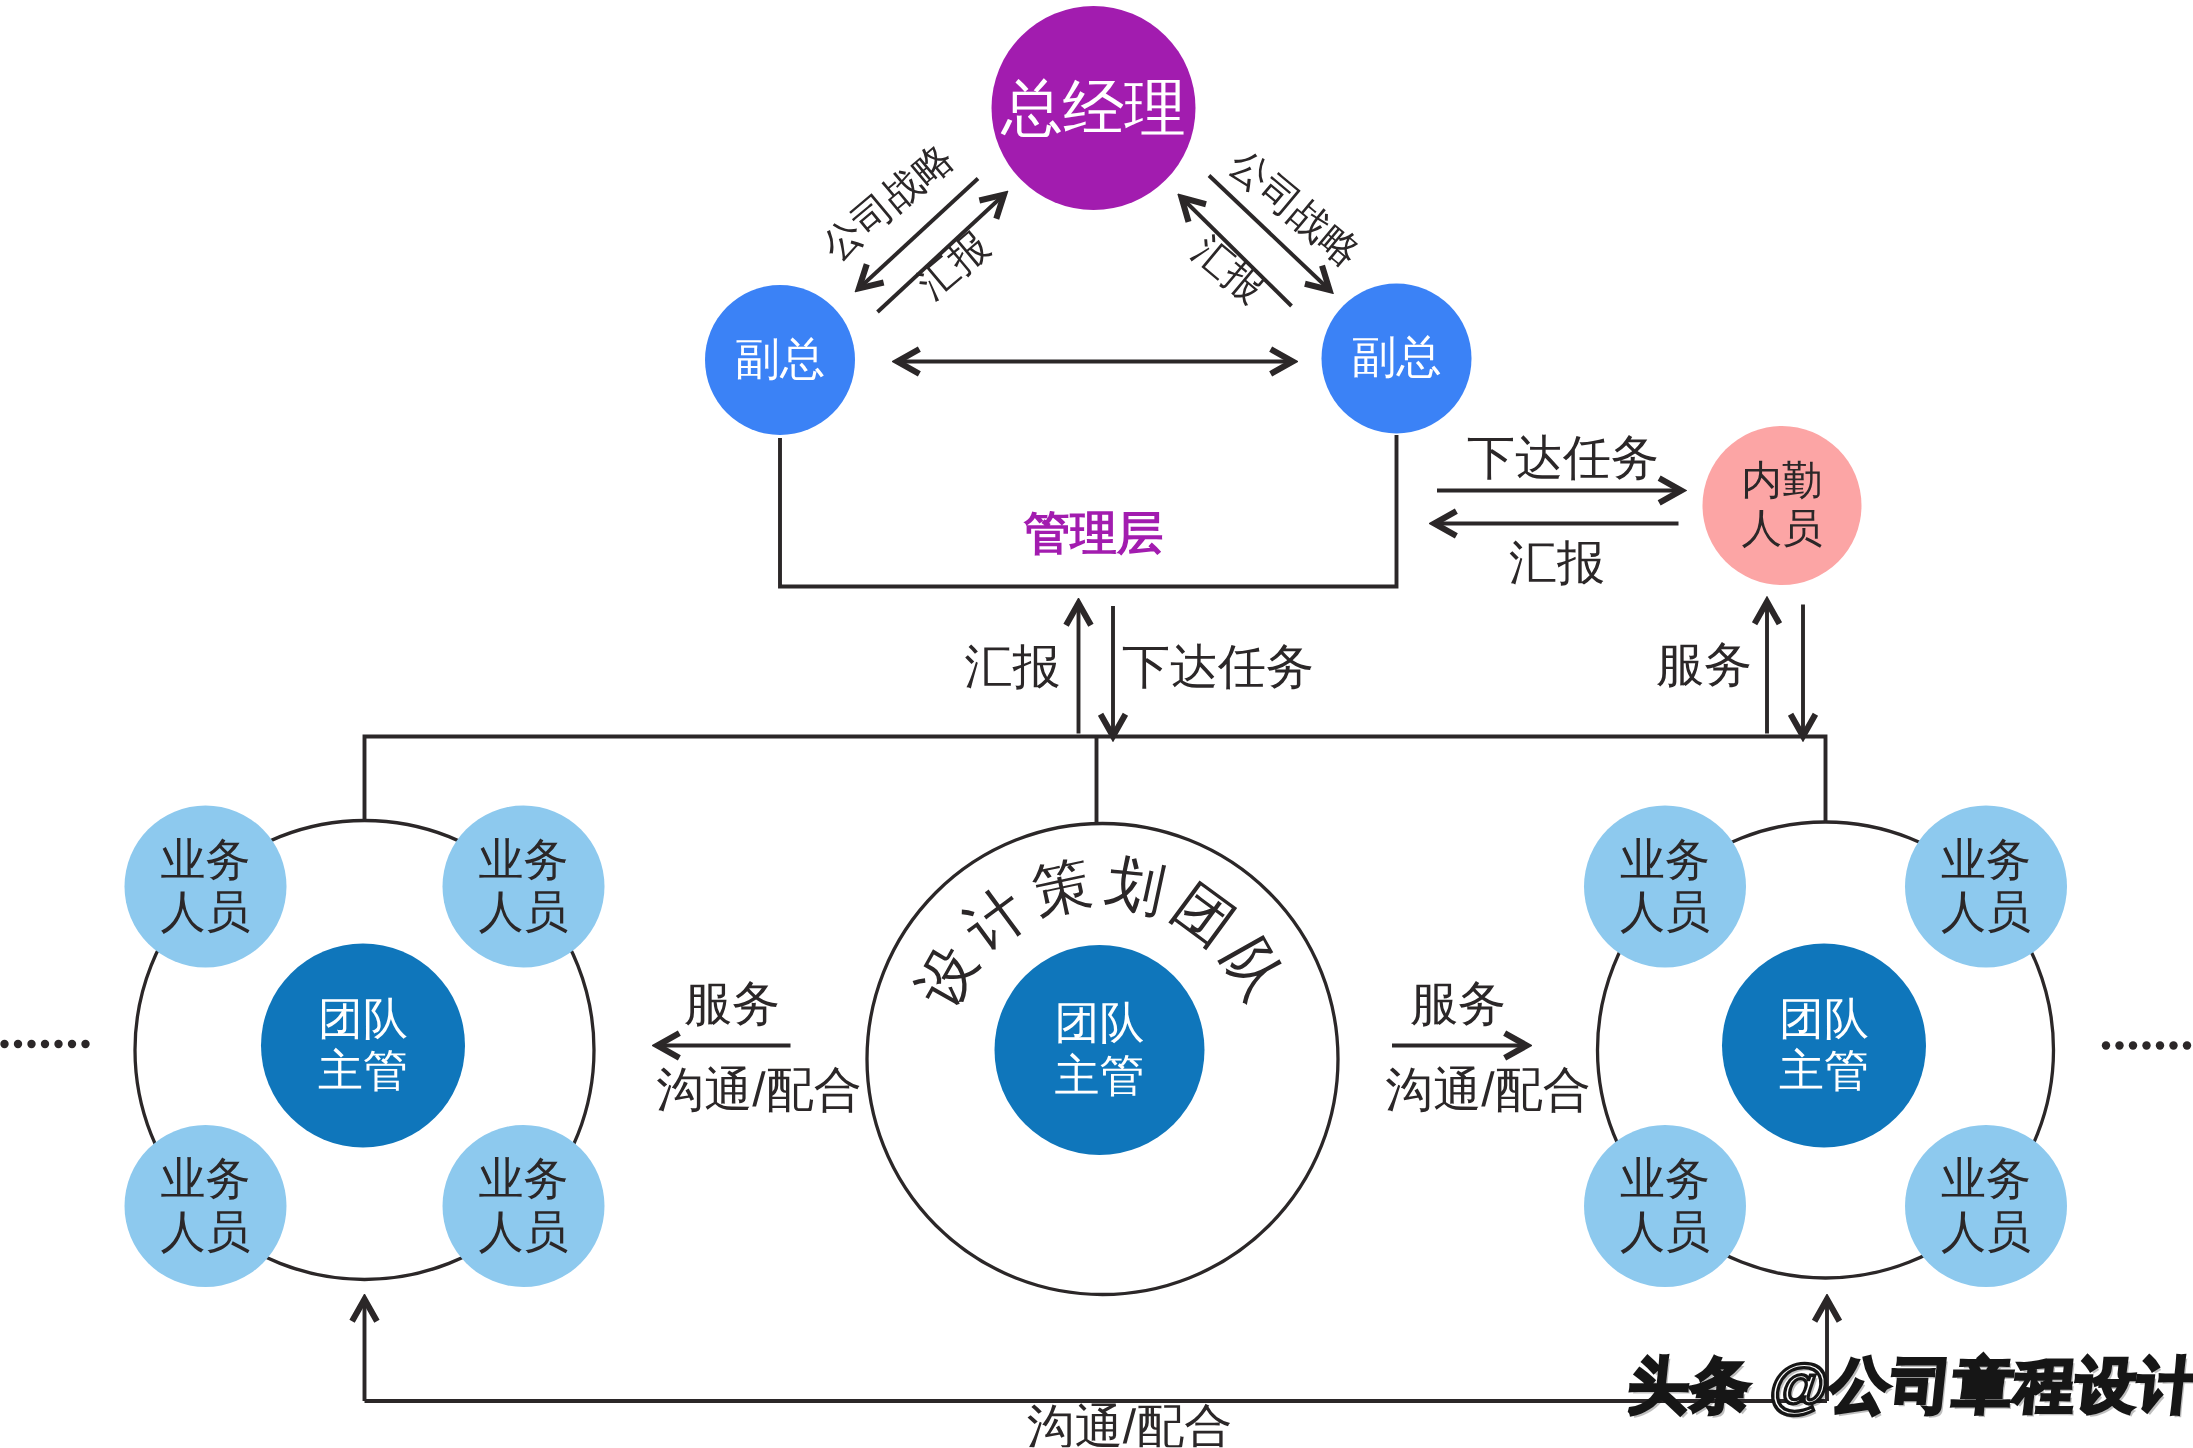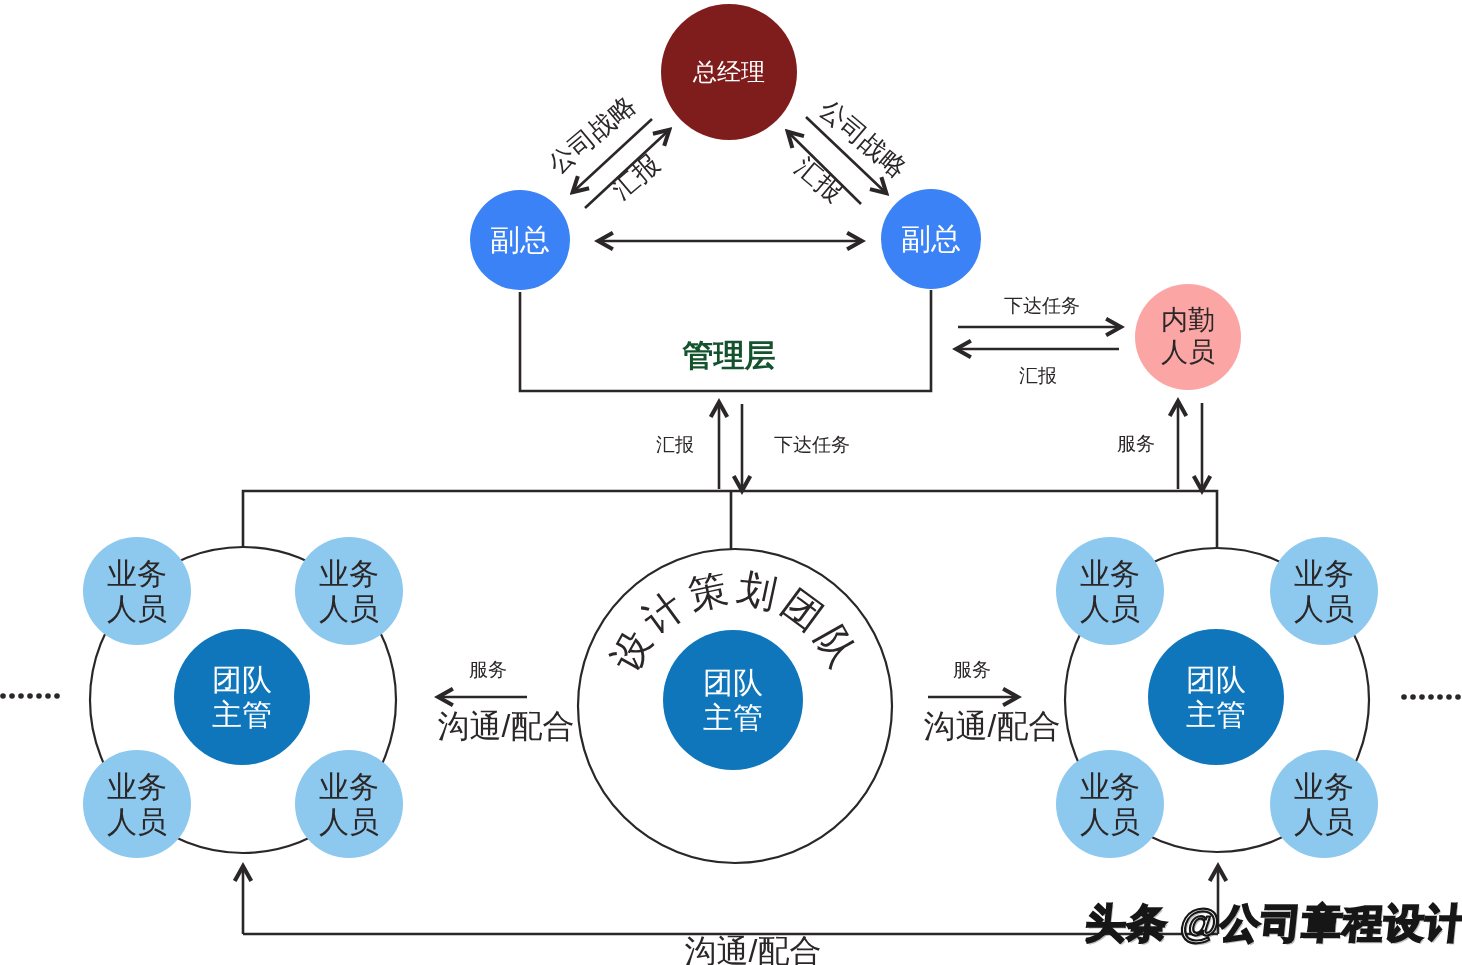--- a/index.html
+++ b/index.html
@@ -6,36 +6,36 @@
   #stage{
     position:relative;width:1462px;height:965px;background:#fff;overflow:hidden;
     font-family:"Liberation Sans","DejaVu Sans",sans-serif;color:#2b2728;
   }
   #lines{position:absolute;left:0;top:0;}
   .circle{
     position:absolute;border-radius:50%;display:flex;flex-direction:column;
     align-items:center;justify-content:center;text-align:center;line-height:1.18;
     font-weight:500;
   }
-  .gm{width:136px;height:136px;left:661px;top:4px;background:#7f1d1d;color:#fff;font-size:24px;}
+  .gm{width:136px;height:136px;left:661px;top:4px;background:#a21caf;color:#fff;font-size:41px;}
   .deputy{width:100px;height:100px;background:#3b82f6;color:#fff;font-size:30px;}
   .dl{left:470px;top:190px;} .dr{left:881px;top:189px;}
   .internal{width:106px;height:106px;left:1135px;top:284px;background:#fca5a5;color:#2b2728;font-size:27px;}
   .sup{background:#0f76bb;color:#fff;font-size:30px;}
   .supl{width:136px;height:136px;left:174px;top:629px;}
   .supc{width:140px;height:140px;left:663px;top:630px;}
   .supr{width:136px;height:136px;left:1148px;top:629px;}
   .staff{width:108px;height:108px;background:#8dc9ee;color:#2b2728;font-size:30px;}
   .label{
     position:absolute;transform:translate(-50%,-50%);white-space:nowrap;
-    font-size:19px;color:#2b2728;font-weight:500;
+    font-size:32px;color:#2b2728;font-weight:500;
   }
   .rotl{transform:translate(-50%,-50%) rotate(-40deg);font-size:26px;}
   .rotr{transform:translate(-50%,-50%) rotate(40deg);font-size:26px;}
-  .mgmt{color:#14532d;font-size:31px;font-weight:600;}
+  .mgmt{color:#a21caf;font-size:31px;font-weight:600;}
   .coop{font-size:32px;margin-left:20px;}
   .watermark{
     position:absolute;left:1086px;top:896px;font-size:40px;font-weight:bold;
     letter-spacing:1px;color:#fff;-webkit-text-stroke:2.2px #161616;
     text-shadow:2px 2px 0 rgba(0,0,0,.25);transform:skewX(-6deg);white-space:nowrap;
   }
 </style>
 </head>
 <body>
 

